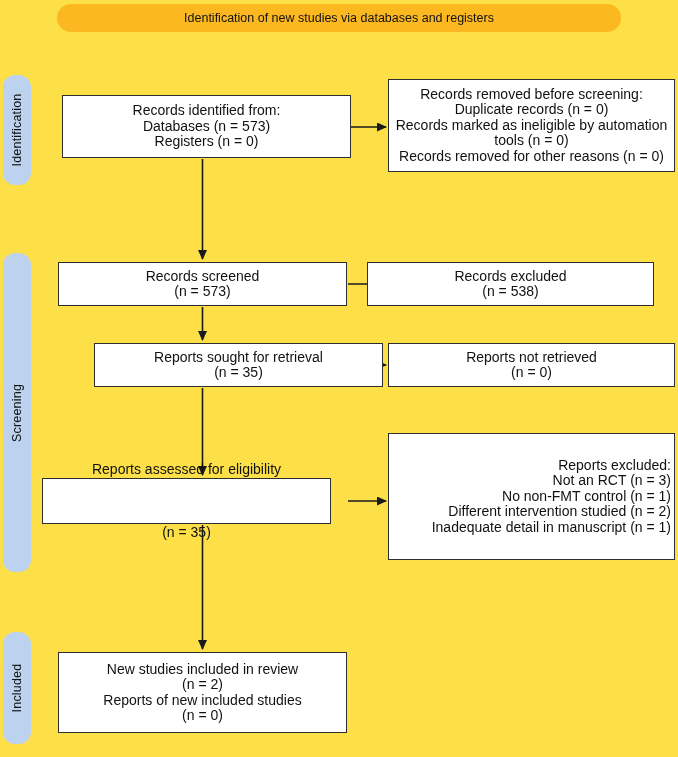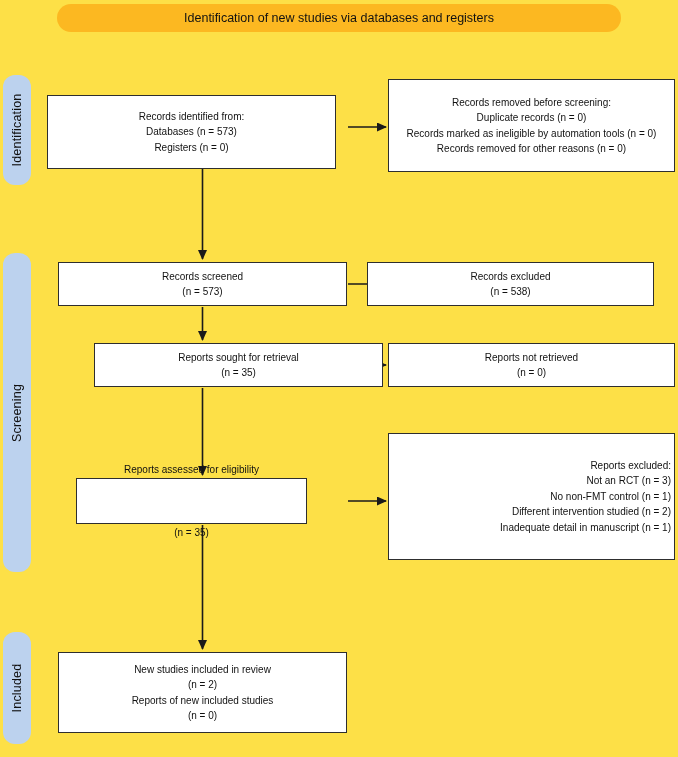--- a/index.html
+++ b/index.html
@@ -52,32 +52,32 @@
   .box {
     position: absolute;
     box-sizing: border-box;
     border: 1.5px solid #2e2e2e;
     background: #ffffff;
     display: flex;
     flex-direction: column;
     align-items: center;
     justify-content: center;
     text-align: center;
-    font-size: 10px;
+    font-size: 14px;
     line-height: 15.4px;
     padding: 2px 3px;
   }
   .box .line { width: 100%; }
-  #box-records-identified   { left: 47px;  top: 95px;  width: 289px; height: 74px; }
+  #box-records-identified   { left: 62px;  top: 95px;  width: 289px; height: 63px; }
   #box-records-removed      { left: 388px; top: 79px;  width: 287px; height: 93px; }
   #box-records-screened     { left: 58px;  top: 262px; width: 289px; height: 44px; }
   #box-records-excluded     { left: 367px; top: 262px; width: 287px; height: 44px; }
   #box-reports-sought       { left: 58px;  top: 343px; width: 289px; height: 44px; margin-left: 36px; }
   #box-reports-not-retrieved{ left: 388px; top: 343px; width: 287px; height: 44px; }
-  #box-reports-assessed     { left: 76px;  top: 478px; width: 231px; height: 46px; gap: 48px; }
+  #box-reports-assessed     { left: 42px;  top: 478px; width: 289px; height: 46px; gap: 48px; }
   #box-reports-excluded     { left: 388px; top: 433px; width: 287px; height: 127px; text-align: right; }
   #box-new-studies          { left: 58px;  top: 652px; width: 289px; height: 81px; }
 </style>
 </head>
 <body>
 
 <div class="prisma">
 
   <svg class="arrows" width="678" height="757" viewBox="0 0 678 757" xmlns="http://www.w3.org/2000/svg">
     <defs>

